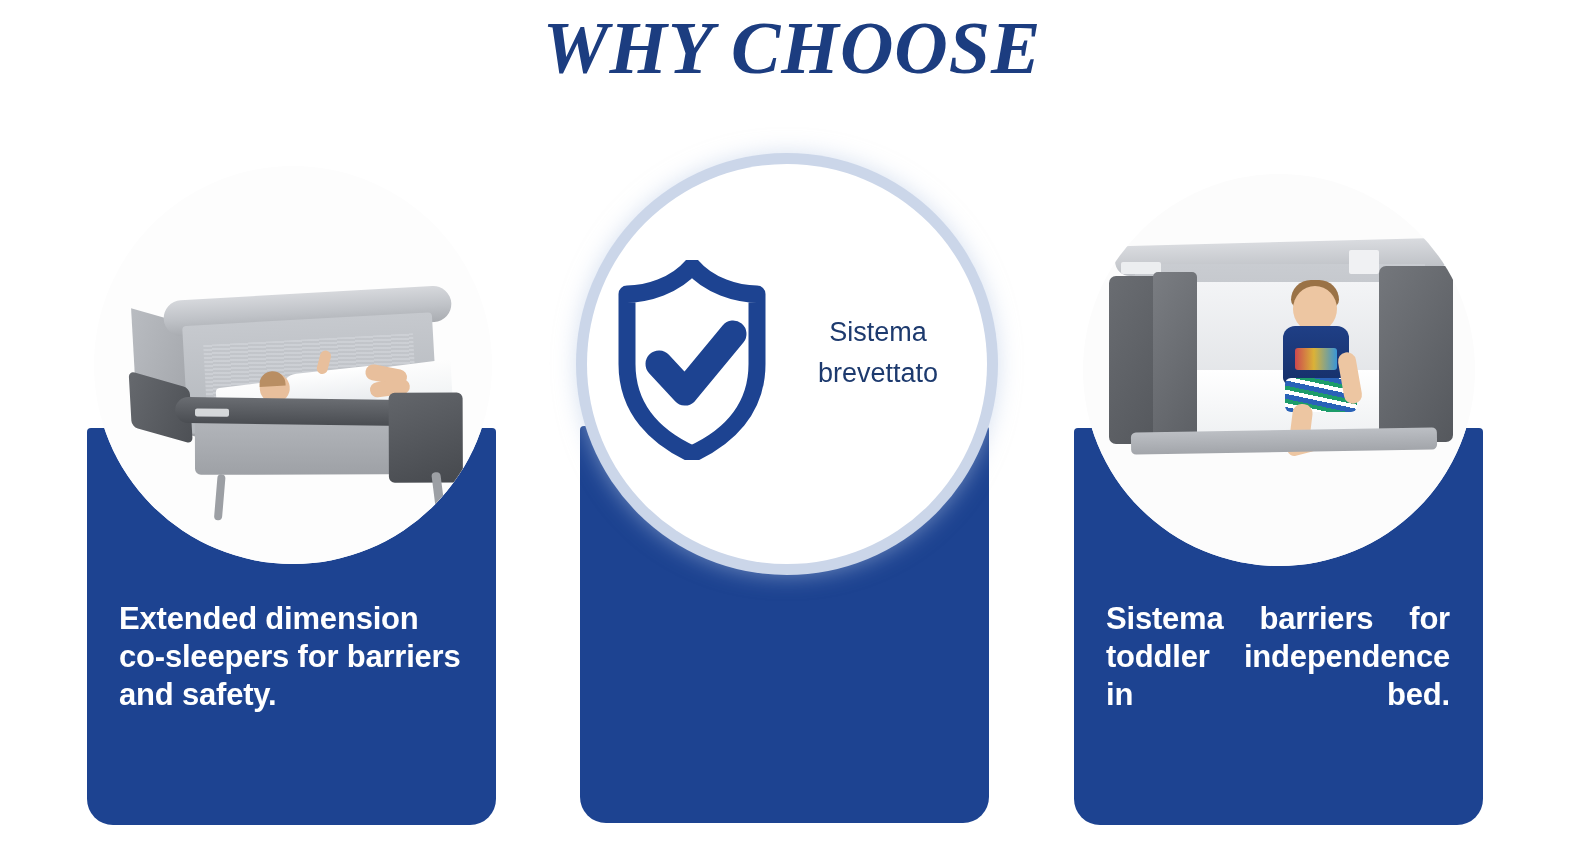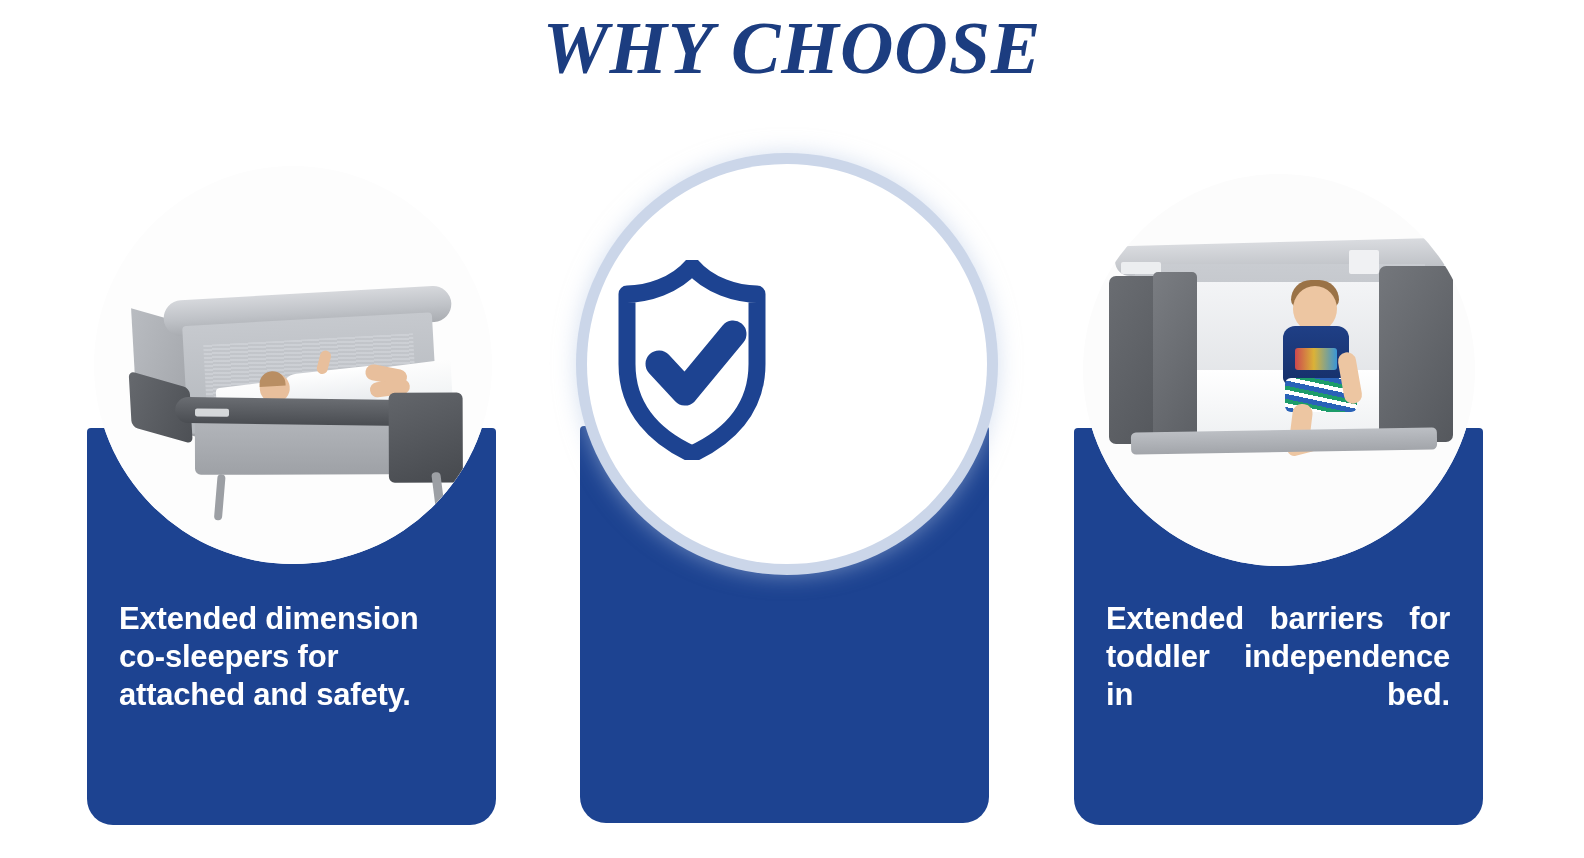--- a/index.html
+++ b/index.html
@@ -333,35 +333,39 @@
           <div class="ph1-leftdark"></div>
           <div class="ph1-frontrail"></div>
           <div class="ph1-brand"></div>
           <div class="ph1-pocket"></div>
           <div class="ph1-leg-a"></div>
           <div class="ph1-leg-b"></div>
         </div>
       </div>
     </div>
 
-    <div class="card-caption">Extended dimension co-sleepers for attached and safety.</div>
+    <div class="card-caption">Extended dimension co-sleepers for barriers and safety.</div>
   </div>
 
   <div class="card card-2">
     <div class="card-panel"></div>
 
     <div class="card-circle">
 
       <div class="shield-wrap">
         <svg viewBox="0 0 150 200" width="150" height="200" aria-hidden="true">
           <path d="M75 6 C 58 26 30 34 10 34 L10 104 C10 150 40 178 75 194 C110 178 140 150 140 104 L140 34 C120 34 92 26 75 6 Z" fill="none" stroke="#1d4391" stroke-width="17" stroke-linejoin="round"></path>
           <path d="M42 104 L68 132 L116 74" fill="none" stroke="#1d4391" stroke-width="27" stroke-linecap="round" stroke-linejoin="round"></path>
         </svg>
       </div>
 
+      <div class="badge-text">
+        <div>Sistema</div>
+        <div>brevettato</div>
+      </div>
 
     </div>
 
   </div>
 
   <div class="card card-3">
     <div class="card-panel"></div>
 
     <div class="card-circle">
       <div class="photo">
@@ -382,16 +386,16 @@
           <div class="ph3-kid-leg"></div>
           <div class="ph3-kid-foot"></div>
           <div class="ph3-sidel"></div>
           <div class="ph3-sidel2"></div>
           <div class="ph3-sider"></div>
           <div class="ph3-base"></div>
         </div>
       </div>
     </div>
 
-    <div class="card-caption">Extended barriers for toddler independence in bed.</div>
+    <div class="card-caption">Sistema barriers for toddler independence in bed.</div>
   </div>
 
 </div>
 
 </body></html>

